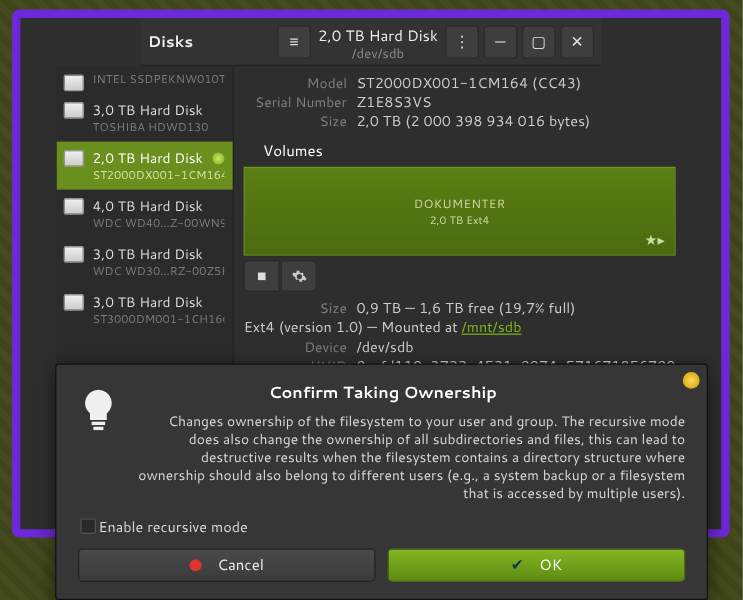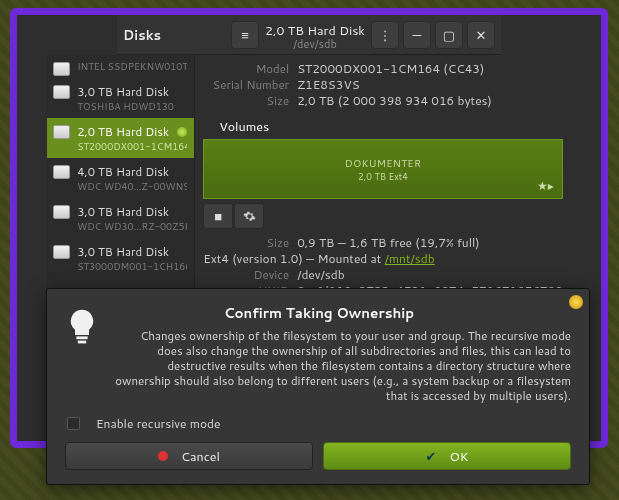--- a/index.html
+++ b/index.html
@@ -21,37 +21,37 @@
   .sb-item .l2 { font-size:9.5px; color:#7d7d7d; white-space:nowrap; overflow:hidden;}
   .sb-item.sel { background:#6b8f1f; }
   .sb-item.sel .l1 { color:#fff; }
   .sb-item.sel .l2 { color:#d2e3a8; }
   .sb-item.sel::after { content:""; position:absolute; right:7px; top:9px; width:10px; height:10px; background:radial-gradient(#c7eb5a,#7ca623); border-radius:50%;}
   .main { flex:1; padding:6px 8px; color:#ccc; font-size:12px; overflow:hidden;}
   .kv { display:flex; gap:8px; line-height:16px;}
   .kv .k { width:86px; text-align:right; color:#7f7f7f; font-size:11.5px;}
   .kv .v { color:#ccc; flex:1; font-size:12px;}
   .sec-title { color:#fff; font-size:12.5px; margin:8px 0 4px 16px; }
-  .volbox { height:60px; background:linear-gradient(#5a7f13,#4a6b10); border:1px solid #6f9720; display:flex; align-items:center; justify-content:center; flex-direction:column; position:relative; margin:2px 0;}
+  .volbox { height:74px; background:linear-gradient(#5a7f13,#4a6b10); border:1px solid #6f9720; display:flex; align-items:center; justify-content:center; flex-direction:column; position:relative; margin:2px 0;}
   .volbox .vl1 { color:#cdd9a6; font-size:10px; letter-spacing:0.3px;}
   .volbox .vl2 { color:#cdd9a6; font-size:9px;}
   .volbox .star { position:absolute; right:8px; bottom:4px; color:#cdd9a6; font-size:12px; }
   .bbar { display:flex; gap:1px; margin-top:4px;}
   .bbar .iconbtn { border-radius:0; width:30px; height:26px;}
   .bbar .iconbtn:first-child{border-top-left-radius:4px;border-bottom-left-radius:4px;}
   .bbar .iconbtn:last-child{border-top-right-radius:4px;border-bottom-right-radius:4px;}
   .mount { color:#7fb514; text-decoration:underline;}
-  .dialog { position:absolute; left:46px; top:288px; width:544px; background:#363636; border:1px solid #111; border-radius:3px; box-shadow:0 4px 18px rgba(0,0,0,0.5); padding:14px 18px 14px 18px;}
+  .dialog { position:absolute; left:46px; top:303px; width:544px; background:#363636; border:1px solid #111; border-radius:3px; box-shadow:0 4px 18px rgba(0,0,0,0.5); padding:14px 18px 14px 18px;}
   .dialog .close { position:absolute; right:6px; top:6px; width:14px; height:14px; background:radial-gradient(#ffd95e,#cc9a00); border-radius:50%;}
   .dlg-body { display:flex; gap:16px; }
   .bulb { width:34px; flex:none; padding-top:4px;}
   .bulb svg { fill:#f0f0f0; }
   .dlg-text .dt-title { color:#fff; font-weight:bold; font-size:13.5px; text-align:center; margin-bottom:6px; margin-left:-48px;}
   .dlg-text .dt-msg { color:#d8d8d8; font-size:11.5px; line-height:15px;text-align:right; }
-  .checkrow { margin:12px 0 10px 2px; color:#d8d8d8; font-size:12px; display:flex; align-items:center; gap:16px;}
+  .checkrow { margin:12px 0 10px 2px; color:#d8d8d8; font-size:12px; display:flex; align-items:center; gap:2px;}
   .checkrow .box { width:13px; height:13px; background:#2a2a2a; border:1px solid #555; border-radius:2px;}
   .btnrow { display:flex; gap:10px; }
   .btn { flex:1; height:28px; border-radius:4px; display:flex; align-items:center; justify-content:center; gap:13px; font-size:12.5px; border:1px solid #222;}
   .btn.cancel { background:linear-gradient(#4a4a4a,#3a3a3a); color:#eee;}
   .btn.cancel .dot{ width:10px;height:10px;background:#d33;border-radius:50%;}
   .btn.ok { background:linear-gradient(#84b522,#5e8b13); color:#fff; border:1px solid #4a6b10;}
   .btn.ok .chk{ color:#0e3550; font-size:13px;}
 </style>
 </head>
 <body>

